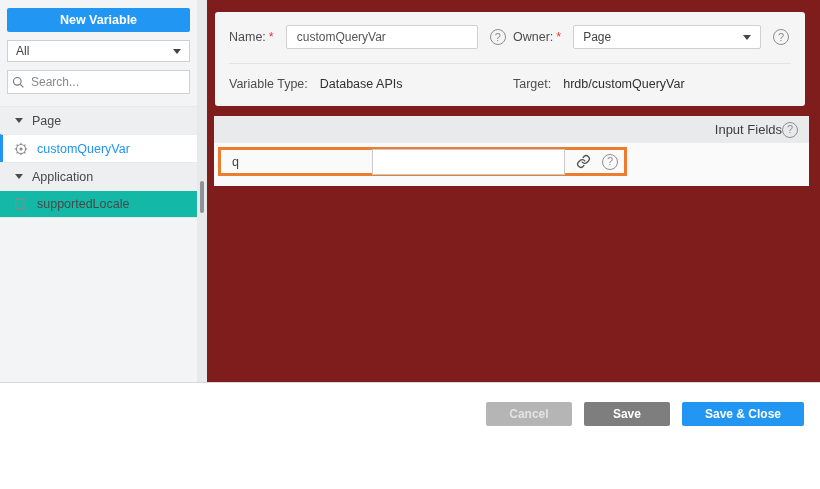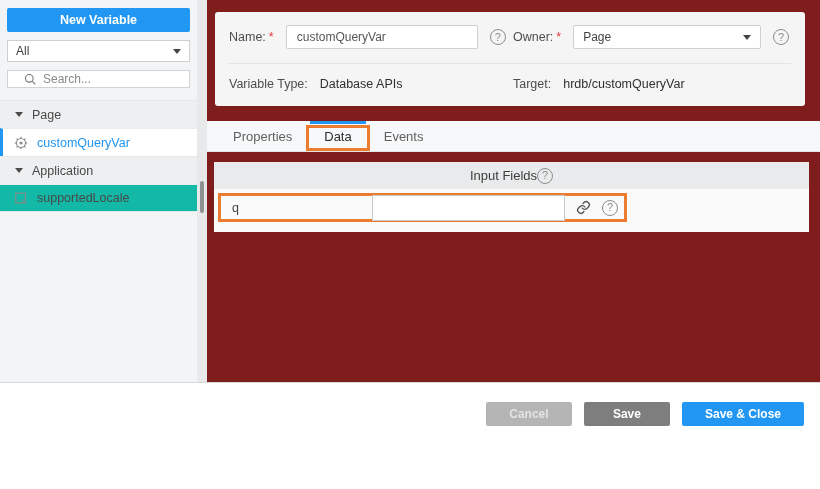--- a/index.html
+++ b/index.html
@@ -39,22 +39,22 @@
   .filter-select {
     margin-top: 8px; height: 22px; background: #fff; border: 1px solid #cfcfcf;
     display: flex; align-items: center; justify-content: space-between;
     padding: 0 8px; font-size: 12px; color: #3f3f3f; cursor: pointer;
   }
   .caret-down {
     width: 0; height: 0; border-left: 4px solid transparent;
     border-right: 4px solid transparent; border-top: 5px solid #444;
   }
   .search-box {
-    margin-top: 8px; height: 18px; background: #fff; border: 1px solid #d2d2d2;
-    display: flex; align-items: center; padding: 0 16px; gap: 6px;
+    margin-top: 8px; height: 24px; background: #fff; border: 1px solid #d2d2d2;
+    display: flex; align-items: center; padding: 0 4px; gap: 6px;
   }
   .search-box input {
     border: none; outline: none; flex: 1; font-family: inherit; font-size: 12px; color: #555;
     background: transparent; min-width: 0;
   }
   .search-box input::placeholder { color: #8a8a8a; }
 
   .tree { margin-top: 12px; }
   .tree-row {
     height: 28px; display: flex; align-items: center; gap: 9px;
@@ -121,21 +121,21 @@
   }
   .annotate {
     position: absolute; border: 3px solid #ed7d2e; pointer-events: none;
   }
   .tab .annotate { left: -2px; right: -2px; top: 4px; bottom: 0; }
 
   
   .section { margin: 10px 11px 0 7px; }
   .section-header {
     height: 27px; background: #e9eaeb; display: flex; align-items: center;
-    justify-content: center; padding: 0 11px; font-size: 13px; color: #3d3d3d;
+    justify-content: flex-end; padding: 0 11px; font-size: 13px; color: #3d3d3d;
   }
   .section-body { background: #fafafa; padding: 4px 0 10px 4px; }
   .param-row {
     position: relative; width: 409px; border: 3px solid #ed7d2e;
     display: flex; align-items: center; padding: 0 0 0 11px; height: 29px; background: transparent;
   }
   .param-label { width: 140px; font-size: 12.5px; color: #444; flex: 0 0 auto; }
   .param-input { width: 193px; height: 26px; border: 1px solid #c9c9c9; border-radius: 0; }
   .icon-btn {
     margin-left: 10px; width: 16px; height: 16px; display: inline-flex; align-items: center;
@@ -256,29 +256,20 @@
             <span class="field-label">Variable Type:</span>
             <span class="ro-value">Database APIs</span>
           </div>
           <div class="form-col">
             <span class="field-label">Target:</span>
             <span class="ro-value">hrdb/customQueryVar</span>
           </div>
         </div>
       </div>
 
-      <div class="tabbar">
-        <div class="tab">Properties</div>
-        <div class="tab active">
-          <span class="active-bar"></span>
-          <span>Data</span>
-          <span class="annotate"></span>
-        </div>
-        <div class="tab">Events</div>
-      </div>
 
       <div class="section">
         <div class="section-header">
           <span>Input Fields</span>
           <span class="q-icon lg"></span>
         </div>
         <div class="section-body">
           <div class="param-row">
             <span class="param-label">q</span>
             <input type="text" class="text-input param-input" value="" style="">

